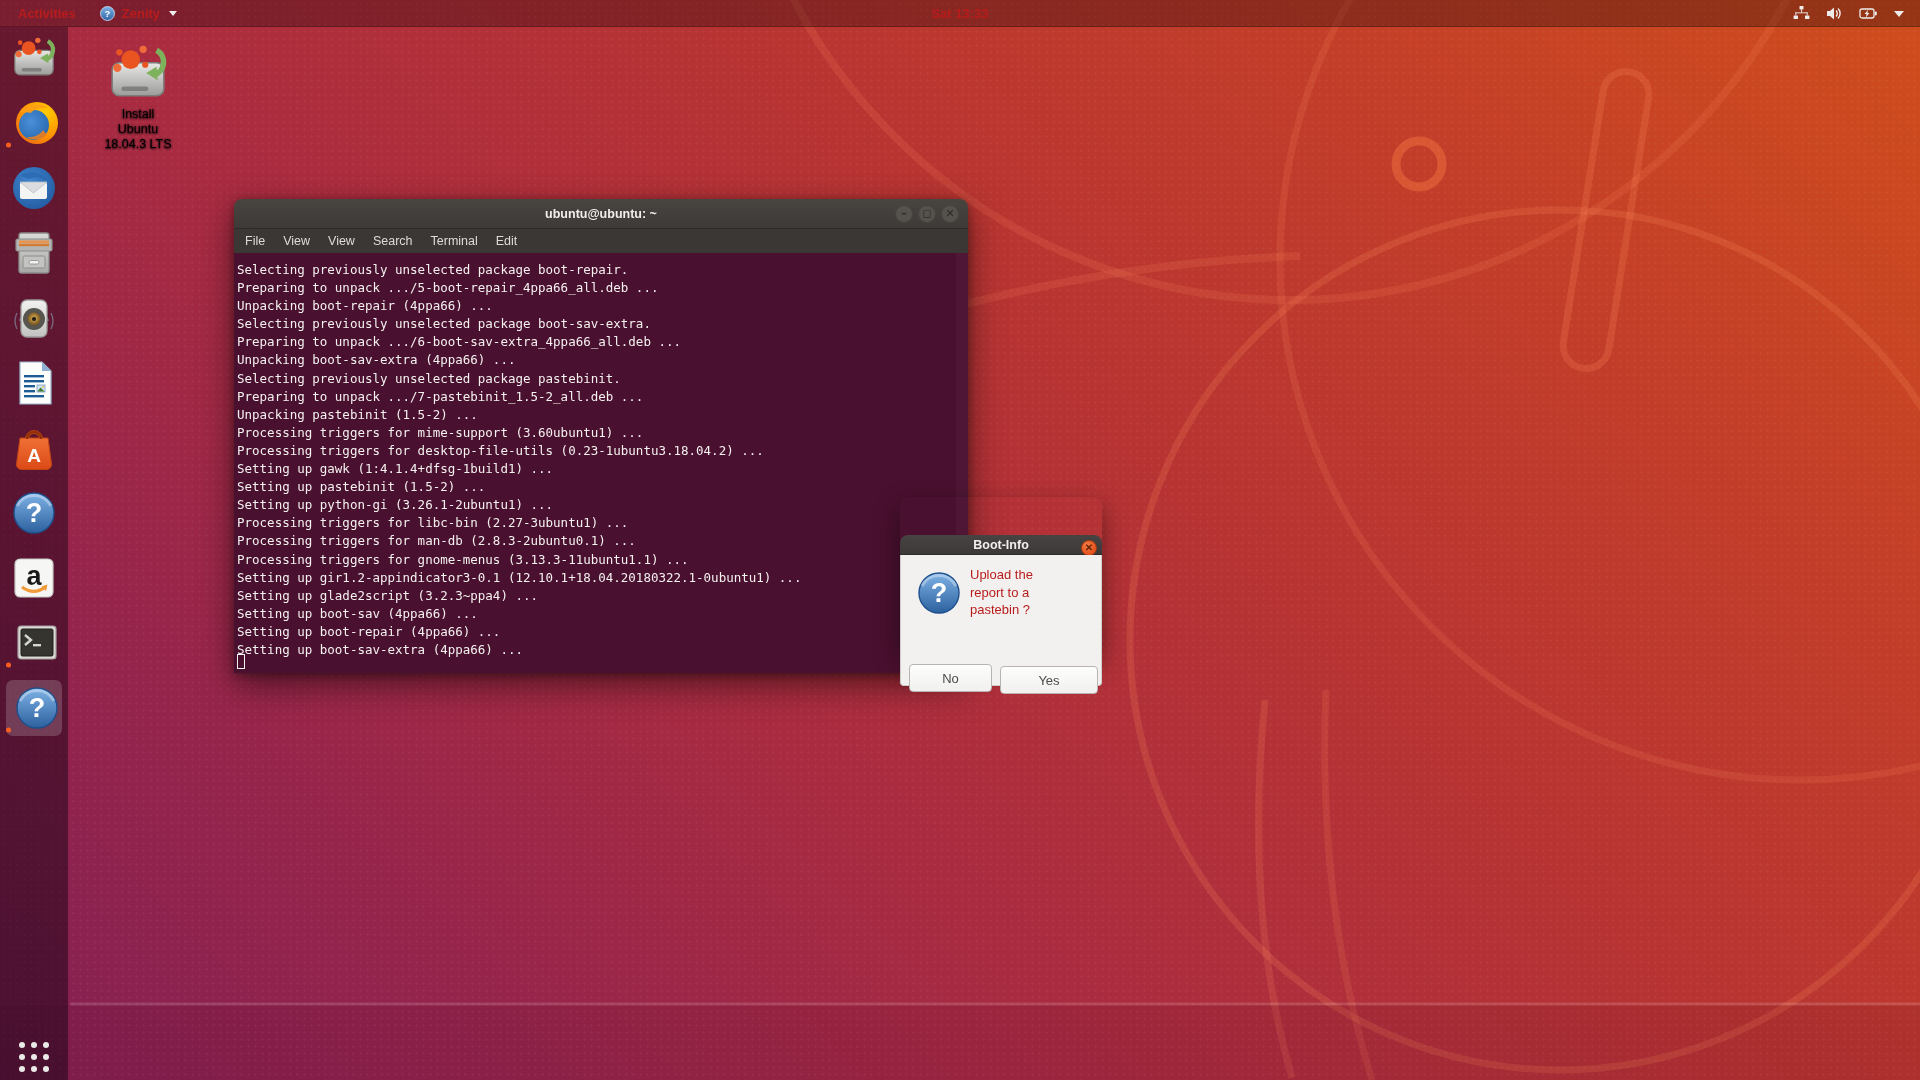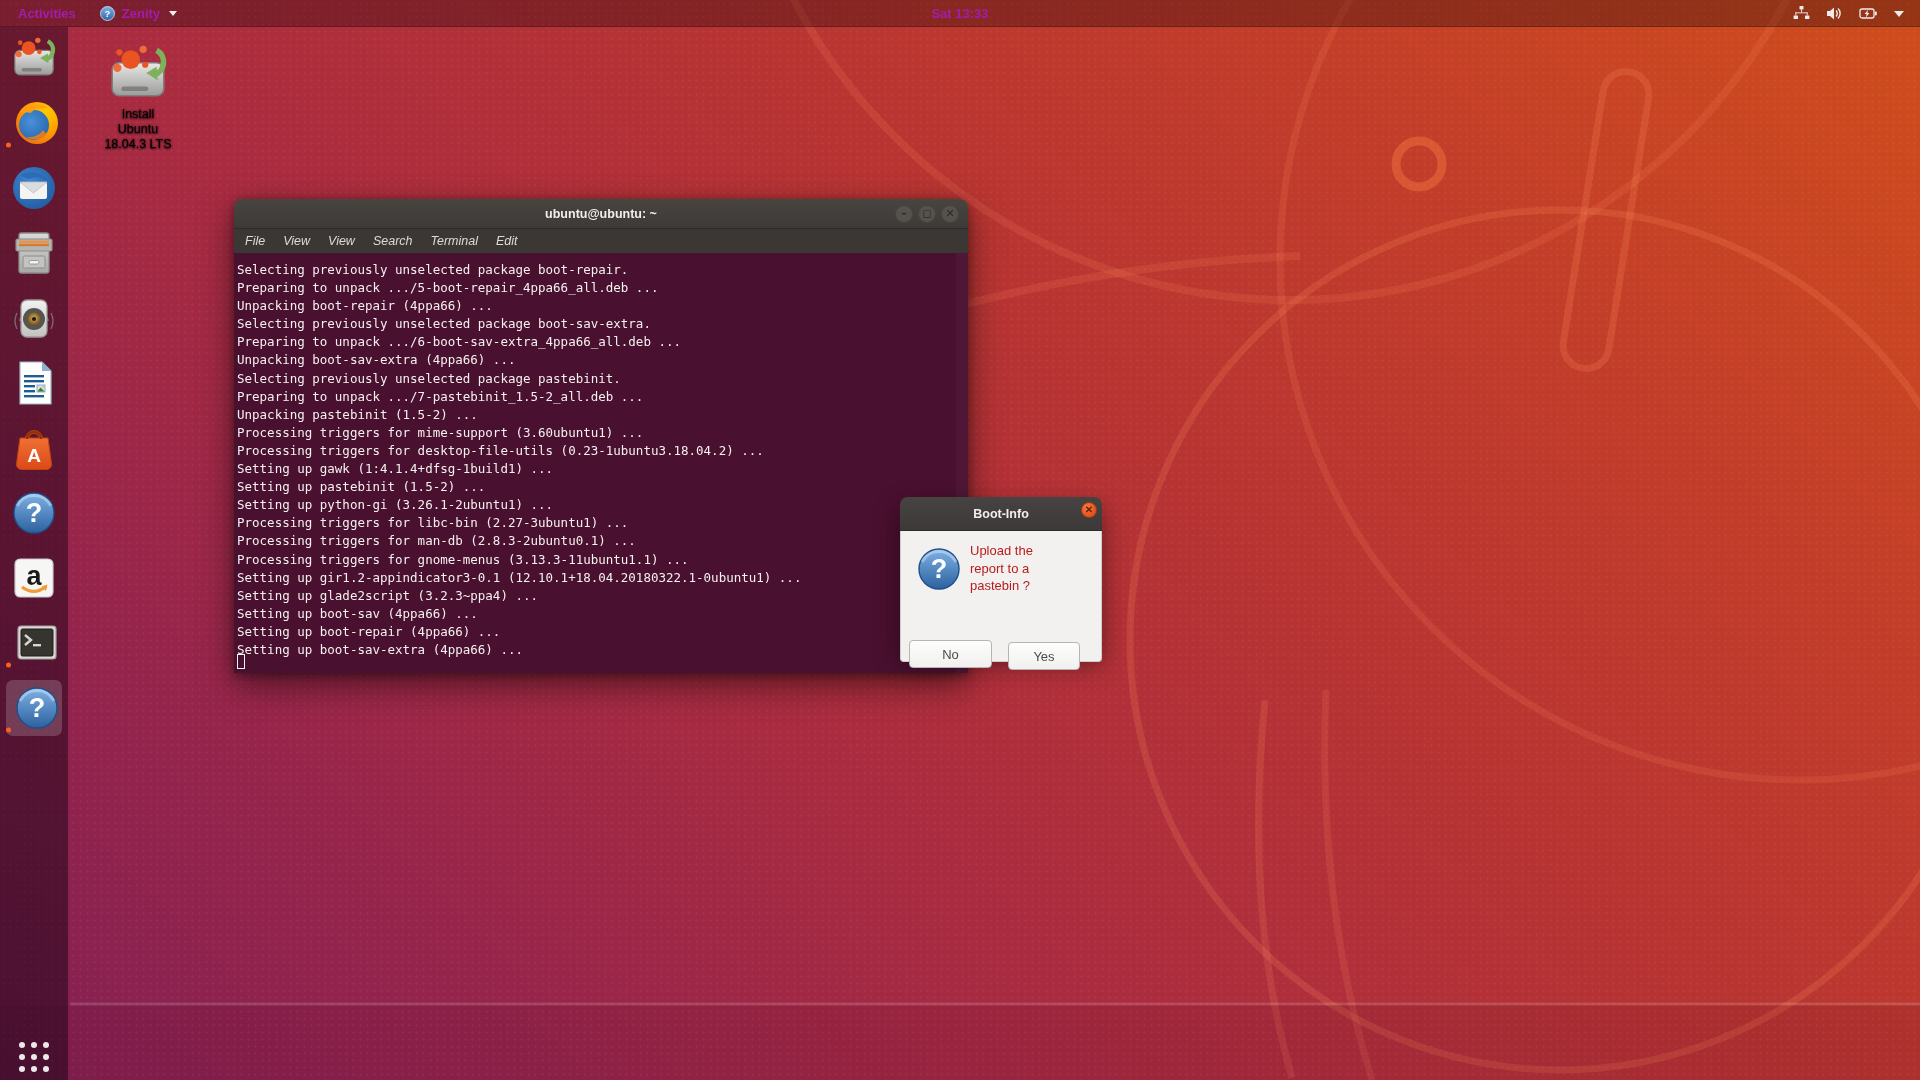--- a/index.html
+++ b/index.html
@@ -15,21 +15,21 @@
     background-image:radial-gradient(rgba(255,255,255,0.045) 1px, transparent 1.4px);
     background-size:7px 7px;
   }
   .wallpaper-art { position:absolute; inset:0; pointer-events:none; }
 
   
   .topbar {
     position:absolute; top:0; left:0; width:1920px; height:27px;
     background:rgba(15,0,8,0.30);
     border-bottom:1px solid rgba(0,0,0,0.22);
-    display:flex; align-items:center; color:#a21caf; font-size:13px; font-weight:700;
+    display:flex; align-items:center; color:#b91c1c; font-size:13px; font-weight:700;
     z-index:50;
   }
   .tb-item { height:27px; display:flex; align-items:center; padding:0 12px; cursor:default; }
   .activities { margin-left:6px; }
   .appmenu { gap:7px; }
   .appmenu .qicon { width:15px; height:15px; }
   .tb-caret { width:0; height:0; border-left:4px solid transparent; border-right:4px solid transparent; border-top:5px solid #f4f2f0; margin-left:2px; }
   .clock { position:absolute; left:50%; transform:translateX(-50%); height:27px; display:flex; align-items:center; padding:12px 10px; }
   .sysarea { position:absolute; right:0; top:0; height:27px; display:flex; align-items:center; gap:16px; padding:0 16px; }
   .sysarea svg { display:block; }
@@ -88,21 +88,21 @@
   .win-buttons { position:absolute; right:9px; top:6px; display:flex; gap:5px; }
   .win-btn {
     width:18px; height:18px; border-radius:50%; background:#55514c; border:1px solid #464340;
     color:#2c2a27; font-size:11px; line-height:16px; text-align:center; cursor:pointer;
     font-family:"DejaVu Sans", sans-serif;
   }
   .term-menubar {
     height:24px; background:#3a3734; display:flex; align-items:center;
     color:#dedcd9; font-size:12.5px;
   }
-  .term-menubar .mitem { padding:0 9px; height:24px; display:flex; align-items:center; cursor:default;font-style:italic; }
+  .term-menubar .mitem { padding:0 9px; height:24px; display:flex; align-items:center; cursor:default; }
   .term-menubar .mitem:first-child { padding-left:11px; }
   .term-body {
     position:relative; height:420px; background:#4a102f; overflow:hidden;
   }
   .term-body pre {
     font-family:"DejaVu Sans Mono", monospace;
     font-size:12.5px; line-height:18.1px; color:#f4f1ef;
     padding:8px 14px 0 3px; white-space:pre;
   }
   .cursor {
@@ -113,25 +113,25 @@
   .term-scroll-handle { position:absolute; right:2px; bottom:5px; width:8px; height:30px; border-radius:4px; background:#8f8b88; }
 
   
   .dialog {
     position:absolute; left:900px; top:497px; width:202px; height:157px;
     border-radius:8px 8px 4px 4px;
     box-shadow:0 10px 26px rgba(0,0,0,0.45);
     z-index:80;
   }
   .dlg-titlebar {
-    height:34px; border-radius:8px 8px 0 0;
+    height:20px; border-radius:8px 8px 0 0;
     background:linear-gradient(180deg,#474342 0%,#3c3938 100%);
     border-bottom:1px solid #2e2b29;
     display:flex; align-items:center; justify-content:center; position:relative;
-    color:#f1efed; font-size:12.5px; font-weight:700;
+    color:#f1efed; font-size:12.5px; font-weight:700;margin-top:38px;
   }
   .dlg-close {
     position:absolute; right:5px; top:5px; width:16px; height:16px; border-radius:50%;
     background:radial-gradient(circle at 35% 30%, #f47a42, #e4521d 70%);
     border:1px solid #a73c12; color:#5d2306; font-size:10px; font-weight:700;
     line-height:14px; text-align:center; cursor:pointer;
   }
   .dlg-body {
     height:131px; background:#f2f1ef; border-radius:0 0 4px 4px; position:relative;
     border:1px solid #cfcdca; border-top:none;
@@ -141,21 +141,21 @@
     position:absolute; left:69px; top:11px; color:#b91c1c; font-size:13px; line-height:17.5px;
   }
   .dlg-btn {
     position:absolute; height:28px; border-radius:4px; cursor:pointer;
     background:linear-gradient(180deg,#fdfdfc 0%,#f1f0ee 100%);
     border:1px solid #b7b4b1; color:#4c4c4a; font-size:13px;
     display:flex; align-items:center; justify-content:center;
     font-family:"Liberation Sans", sans-serif;
   }
   .btn-no  { left:8px;  top:109px; width:83px; }
-  .btn-yes { left:99px; top:111px; width:72px;margin-left:8px; }
+  .btn-yes { left:99px; top:111px; width:98px; }
 
   .qicon-svg text, .dock-item text { font-family:"Liberation Sans", sans-serif; }
 </style>
 </head>
 <body>
 
 <svg class="wallpaper-art" width="1920" height="1080" viewBox="0 0 1920 1080">
   <g fill="none" stroke="#ff8a5c">
     <circle cx="1419" cy="164" r="23" stroke-width="9" opacity="0.5" stroke="#f0703d"></circle>
     <circle cx="1560" cy="640" r="430" stroke-width="7" opacity="0.20"></circle>

